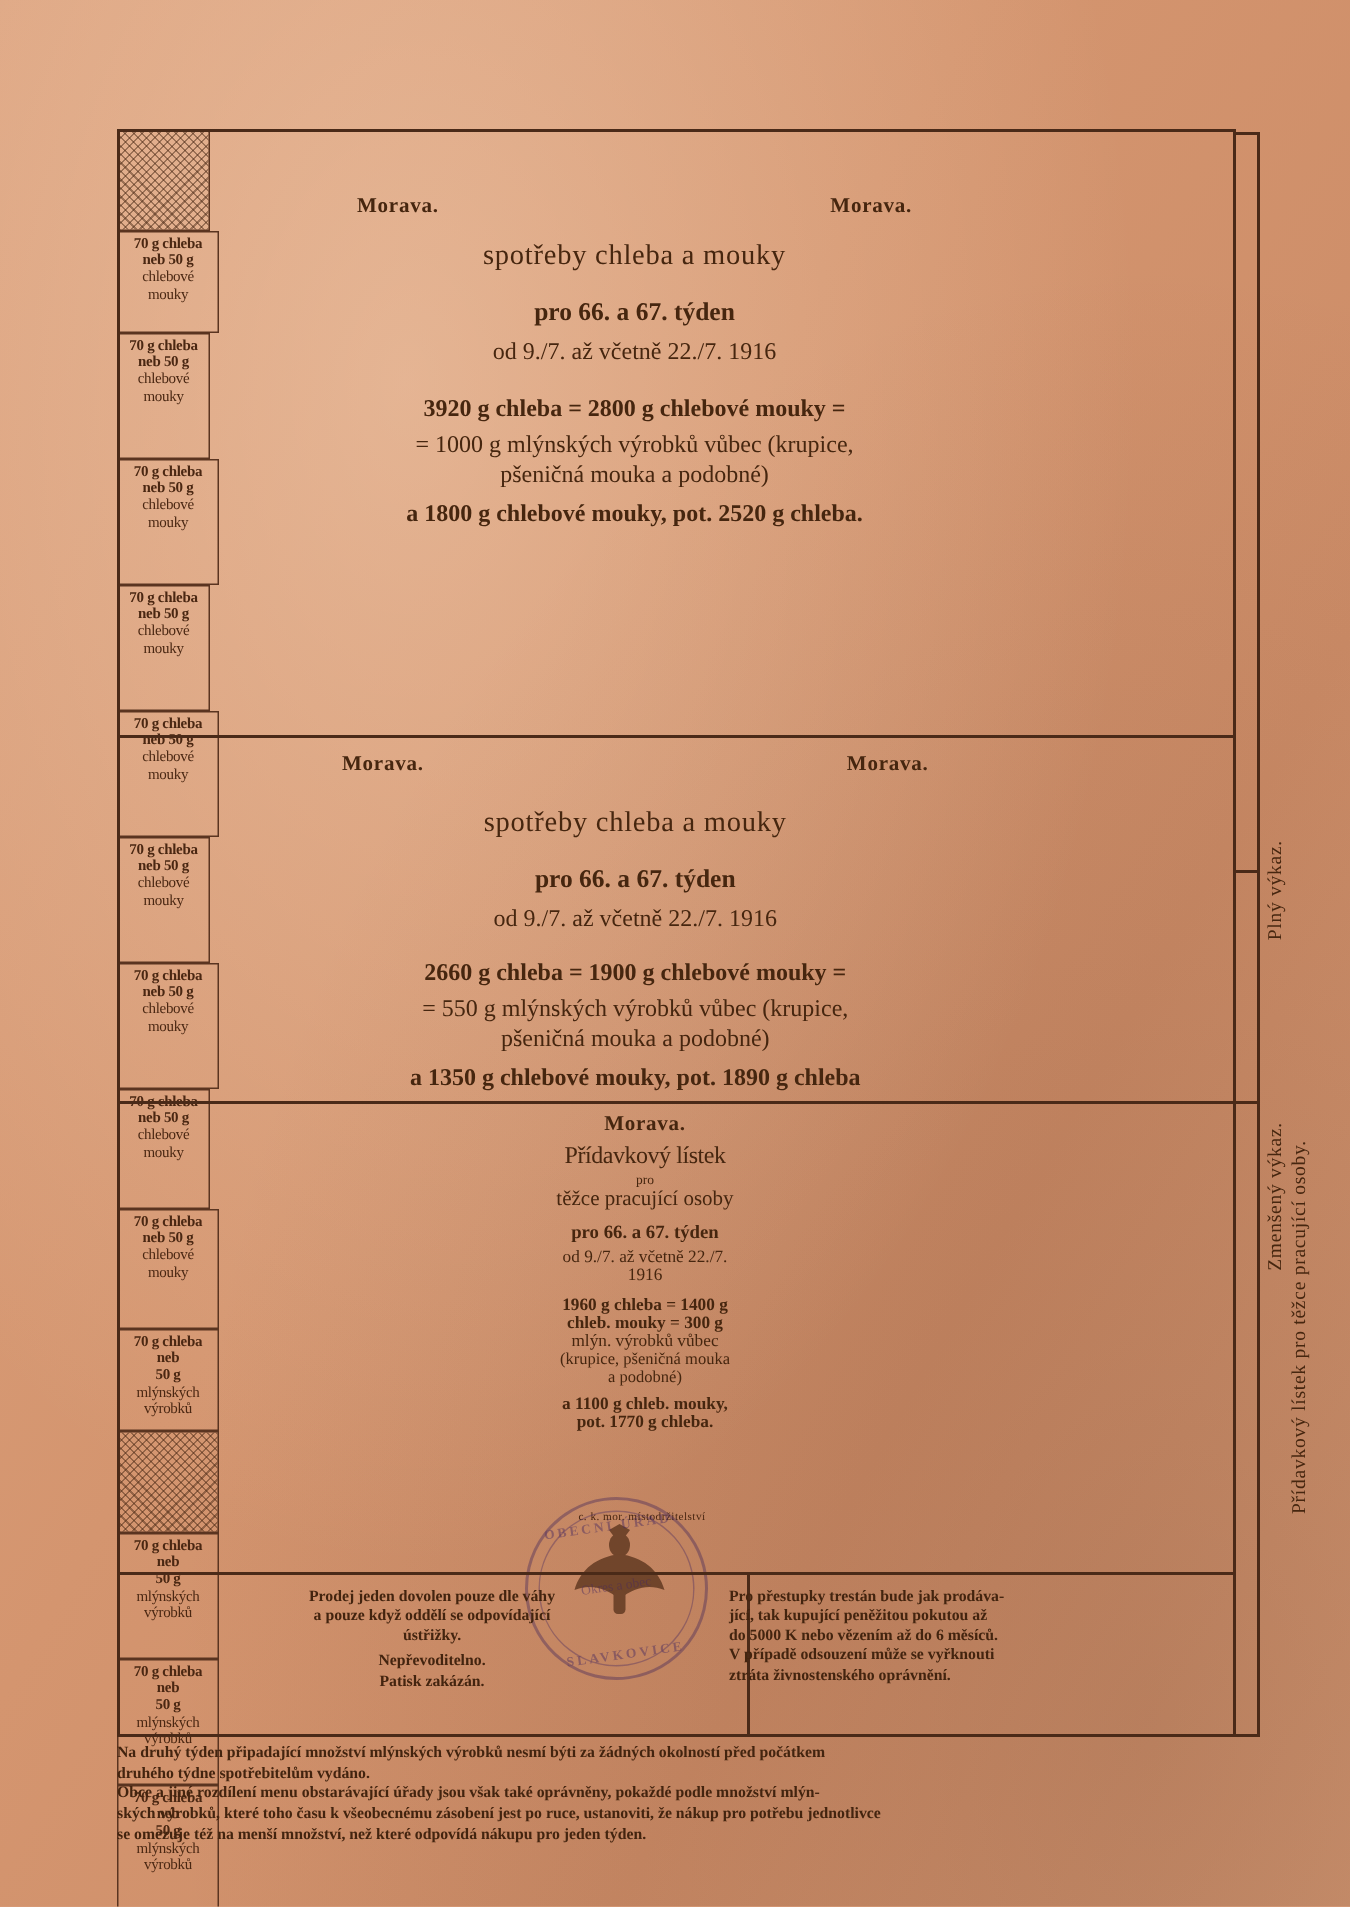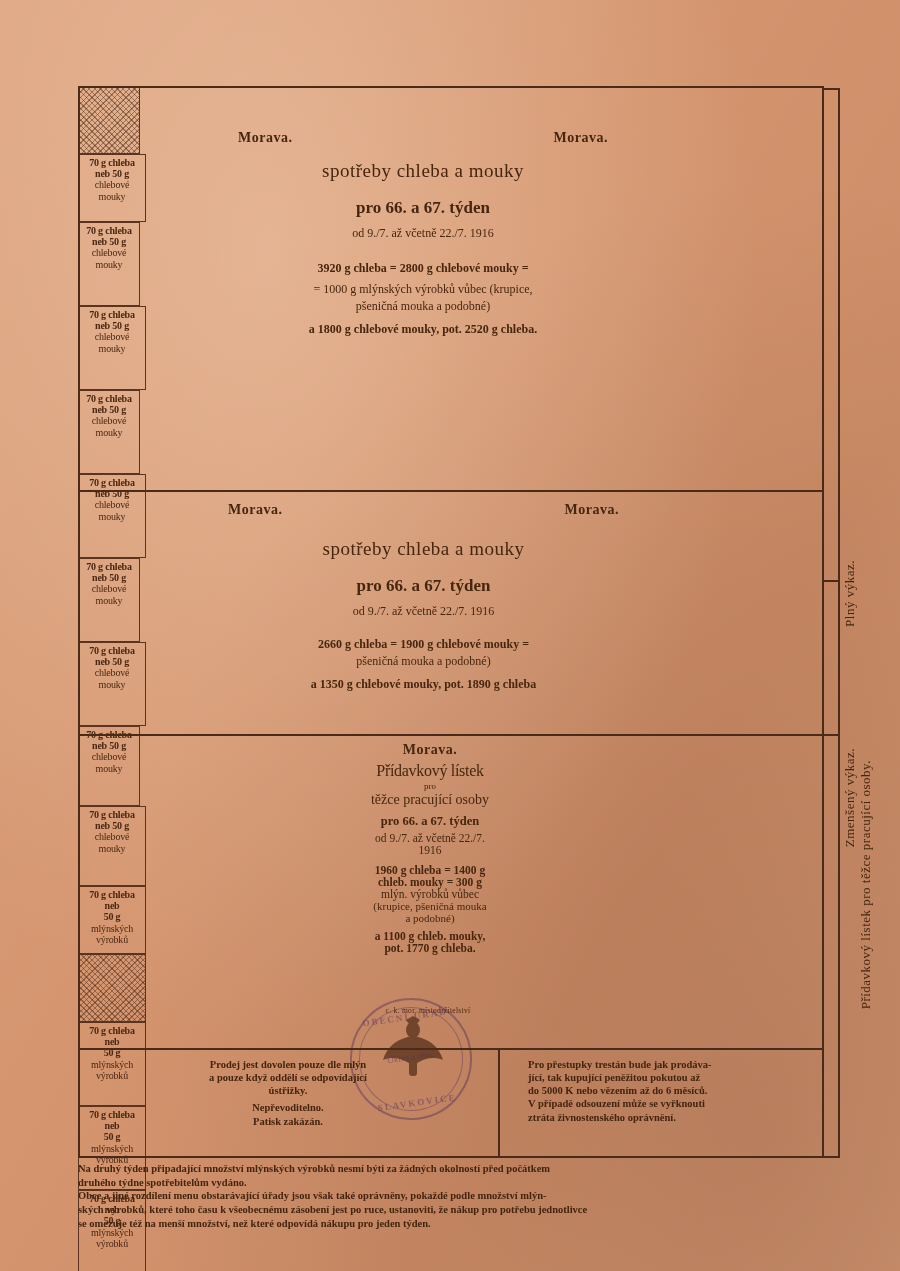--- a/index.html
+++ b/index.html
@@ -52,21 +52,21 @@
       repeating-linear-gradient(-45deg, rgba(70,38,18,.45) 0 1px, rgba(0,0,0,0) 1px 4px);
   }
 
   
   .centerblock{position:absolute;text-align:center;}
   .prov{
     font-size:14px;font-weight:bold;letter-spacing:.5px;
   }
   .bigtitle{font-size:25px;letter-spacing:1px;}
   .subtitle{font-size:19px;letter-spacing:.5px;}
-  .line{font-size:12px;}
+  .line{font-size:16px;}
   .bold{font-weight:bold;}
 
   
   .hdiv{position:absolute;height:2px;background:#4a2a18;}
   .vdiv{position:absolute;width:2px;background:#4a2a18;}
 
   
   .vlabel{
     position:absolute;
     writing-mode:vertical-rl;
@@ -244,20 +244,21 @@
 
   <div class="centerblock" style="left:134px;top:412px;width:423px;">
     <div style="position:relative;height:26px;">
       <div class="prov ink" style="position:absolute;left:16px;top:4px;">Morava.</div>
       <div class="prov ink" style="position:absolute;right:16px;top:4px;">Morava.</div>
     </div>
     <div class="subtitle ink" style="margin-top:14px;">spotřeby chleba a mouky</div>
     <div class="line ink bold" style="margin-top:16px;font-size:17px;">pro 66. a 67. týden</div>
     <div class="line ink" style="margin-top:8px;">od 9./7. až včetně 22./7. 1916</div>
     <div class="line ink bold" style="margin-top:18px;">2660 g chleba = 1900 g chlebové mouky =</div>
+    <div class="line ink" style="margin-top:6px;">= 550 g mlýnských výrobků vůbec (krupice,</div>
     <div class="line ink" style="margin-top:2px;">pšeničná mouka a podobné)</div>
     <div class="line ink bold" style="margin-top:8px;">a 1350 g chlebové mouky, pot. 1890 g chleba</div>
   </div>
 
   <div class="hdiv" style="left:0;top:648px;width:746px;"></div>
 
   <div class="centerblock" style="left:284px;top:652px;width:136px;">
     <div class="prov ink" style="margin-top:4px;">Morava.</div>
     <div class="ink" style="font-size:16px;margin-top:4px;letter-spacing:-.3px;">Přídavkový lístek</div>
     <div class="ink" style="font-size:9px;margin-top:1px;">pro</div>
@@ -288,27 +289,27 @@
     <div class="ring"></div>
     <div class="top">OBECNÍ ÚŘAD</div>
     <div class="mid">Okres a obec</div>
     <div class="bot">SLAVKOVICE</div>
   </div>
 
   <div class="hdiv" style="left:0;top:962px;width:746px;"></div>
   <div class="vdiv" style="left:420px;top:962px;height:108px;"></div>
 
   <div class="note" style="left:10px;top:972px;width:400px;">
-    <div>Prodej jest dovolen pouze dle mlýn</div>
+    <div>Prodej jeden dovolen pouze dle váhy</div>
     <div>a pouze když oddělí se odpovídající</div>
     <div>ústřižky.</div>
     <div style="margin-top:4px;">Nepřevoditelno.</div>
     <div>Patisk zakázán.</div>
   </div>
-  <div class="note" style="left:450px;top:972px;width:306px;text-align:left;">
+  <div class="note" style="left:408px;top:972px;width:306px;text-align:left;">
     <div>Pro přestupky trestán bude jak prodáva-</div>
     <div>jící, tak kupující peněžitou pokutou až</div>
     <div>do 5000 K nebo vězením až do 6 měsíců.</div>
     <div>V případě odsouzení může se vyřknouti</div>
     <div>ztráta živnostenského oprávnění.</div>
   </div>
 </div>
 
 <div class="brace" style="left:824px;top:88px;width:14px;height:490px;"></div>
 <div class="vlabel" style="left:842px;top:560px;">Plný výkaz.</div>

